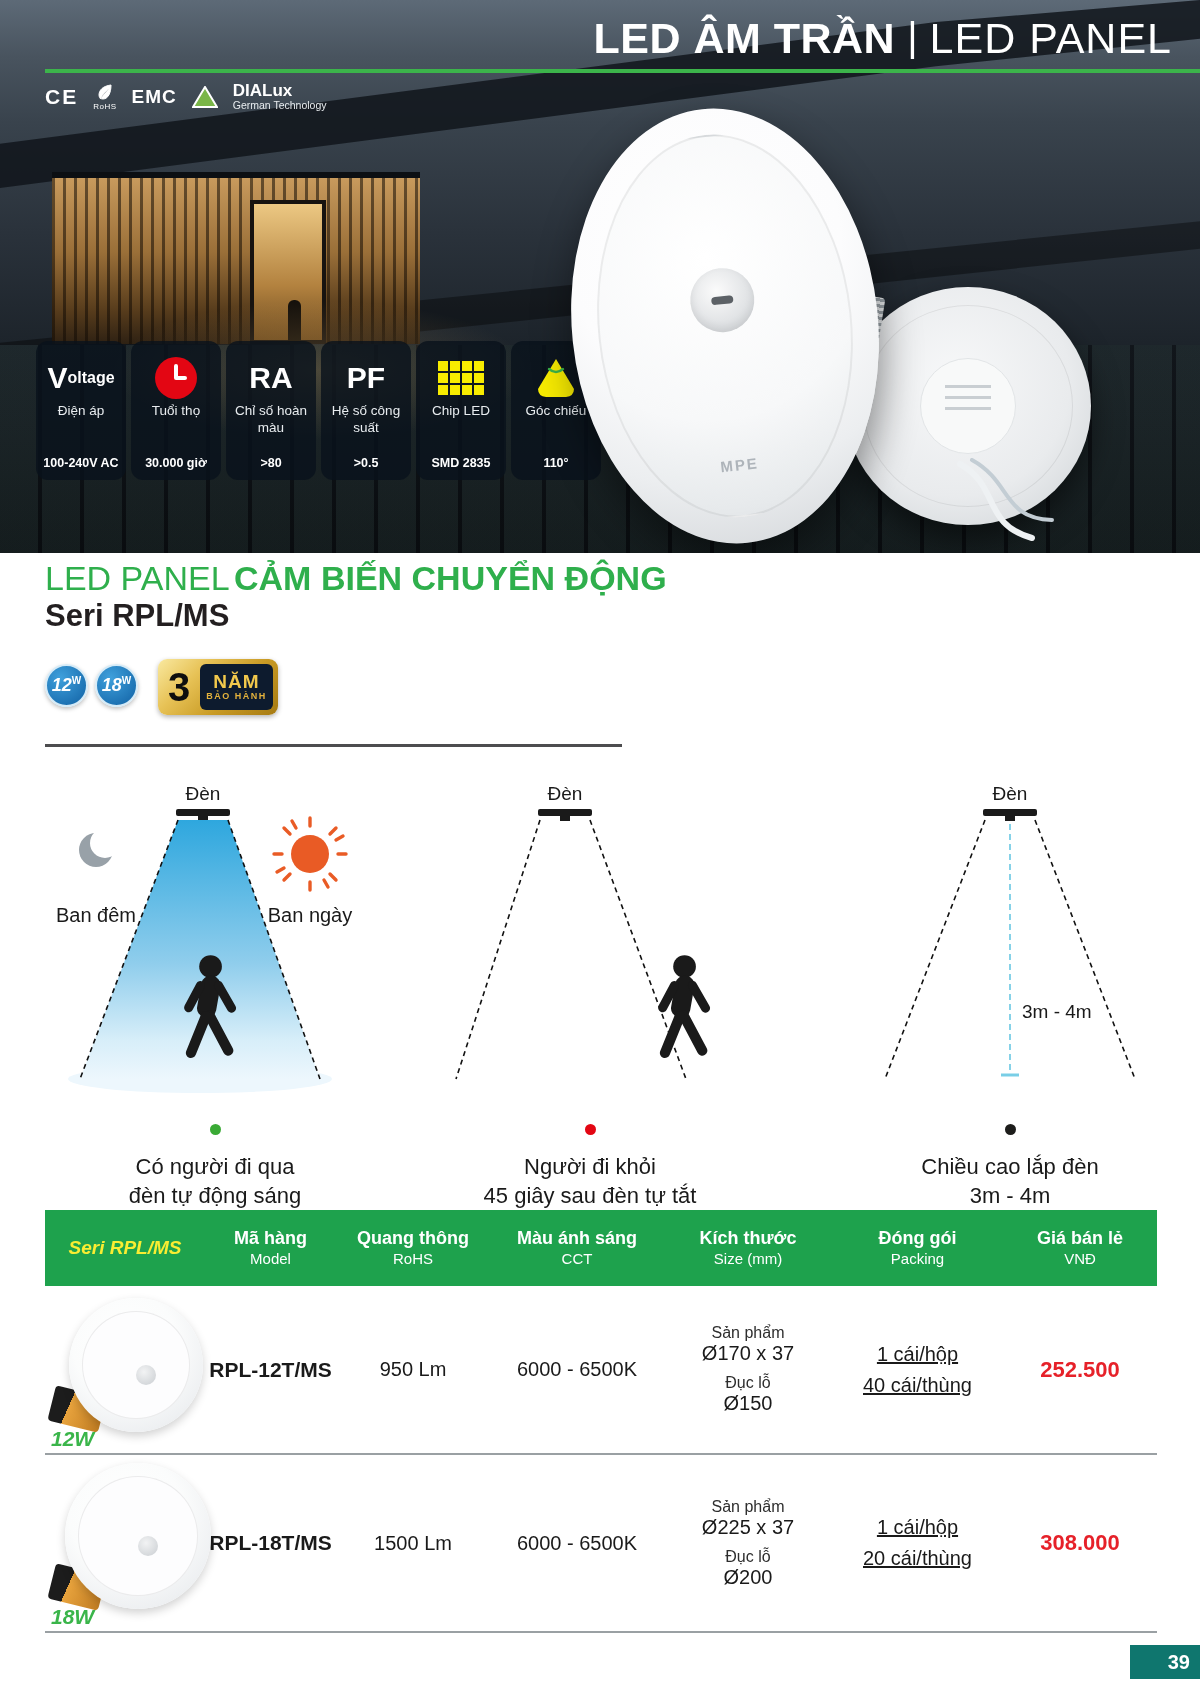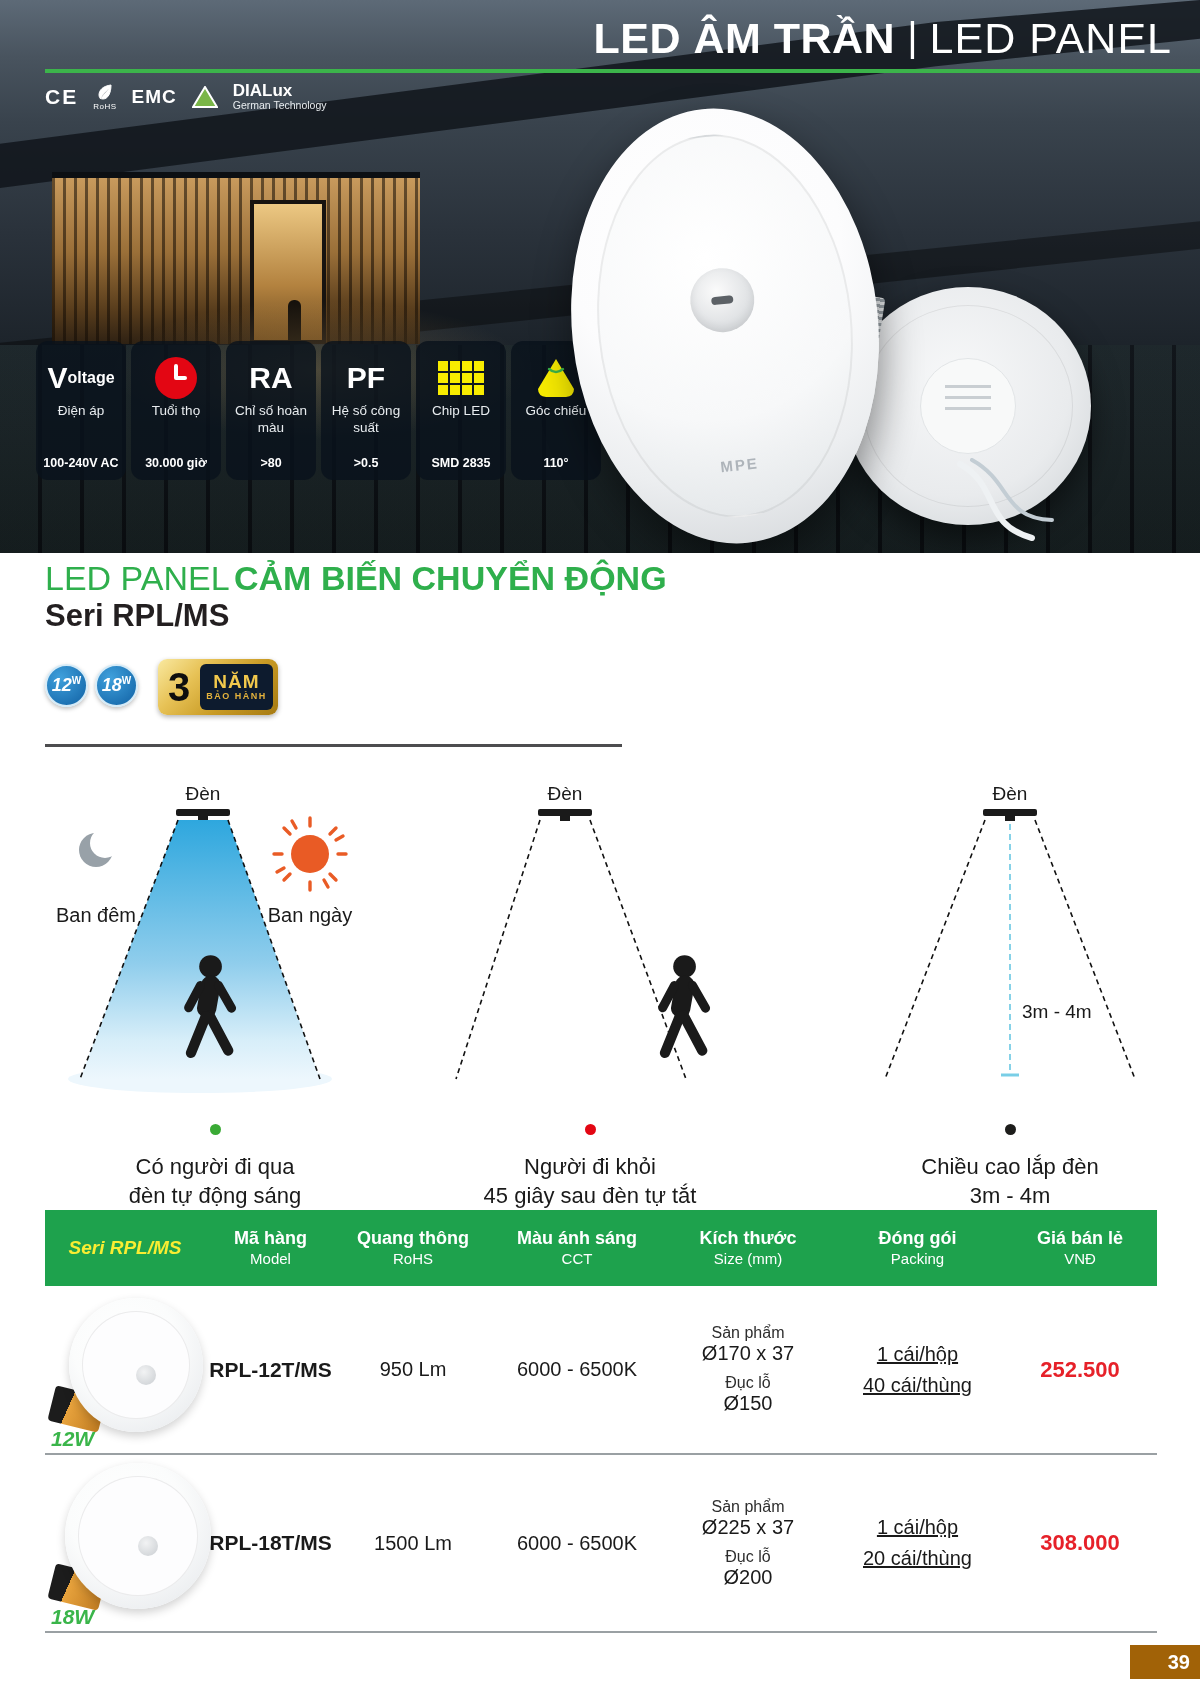--- a/index.html
+++ b/index.html
@@ -132,21 +132,21 @@
             background:linear-gradient(100deg,#1c1c1c 0 35%,#e8a33d 35%,#c07c22 100%); transform:rotate(14deg); }
   .prod-circle { position:absolute; left:24px; top:12px; width:134px; height:134px; border-radius:50%;
             background:radial-gradient(circle at 42% 35%,#ffffff 0%,#fbfcfc 45%,#eef0f2 75%,#dcdfe2 100%);
             box-shadow:0 4px 10px rgba(0,0,0,.18); }
   .prod-circle::before { content:""; position:absolute; inset:13px; border-radius:50%; border:1.5px solid rgba(0,0,0,.07); background:#fdfdfe; }
   .prod-dome { position:absolute; left:50%; top:50%; width:20px; height:20px; margin:-10px 0 0 -10px; border-radius:50%;
             background:radial-gradient(circle at 40% 35%,#f2f3f4,#c9cdd1); }
   .row2 .prod-circle { left:20px; top:8px; width:146px; height:146px; }
   .watt-label { position:absolute; left:6px; bottom:2px; color:#3AB54A; font-size:21px; font-weight:800; font-style:italic; }
 
-  .page-badge { position:absolute; left:1130px; top:1645px; width:70px; height:34px; background:#a16207;
+  .page-badge { position:absolute; left:1130px; top:1645px; width:70px; height:34px; background:#0f766e;
             color:#fff; font-size:20px; font-weight:700; display:flex; align-items:center; justify-content:flex-end; padding-right:10px; }
 
   svg text { font-family:"Liberation Sans","DejaVu Sans",sans-serif; }
 </style>
 </head>
 <body>
 
 <svg width="0" height="0" style="position:absolute" aria-hidden="true">
   <defs>
     <symbol id="walker" viewBox="0 0 70 110">

